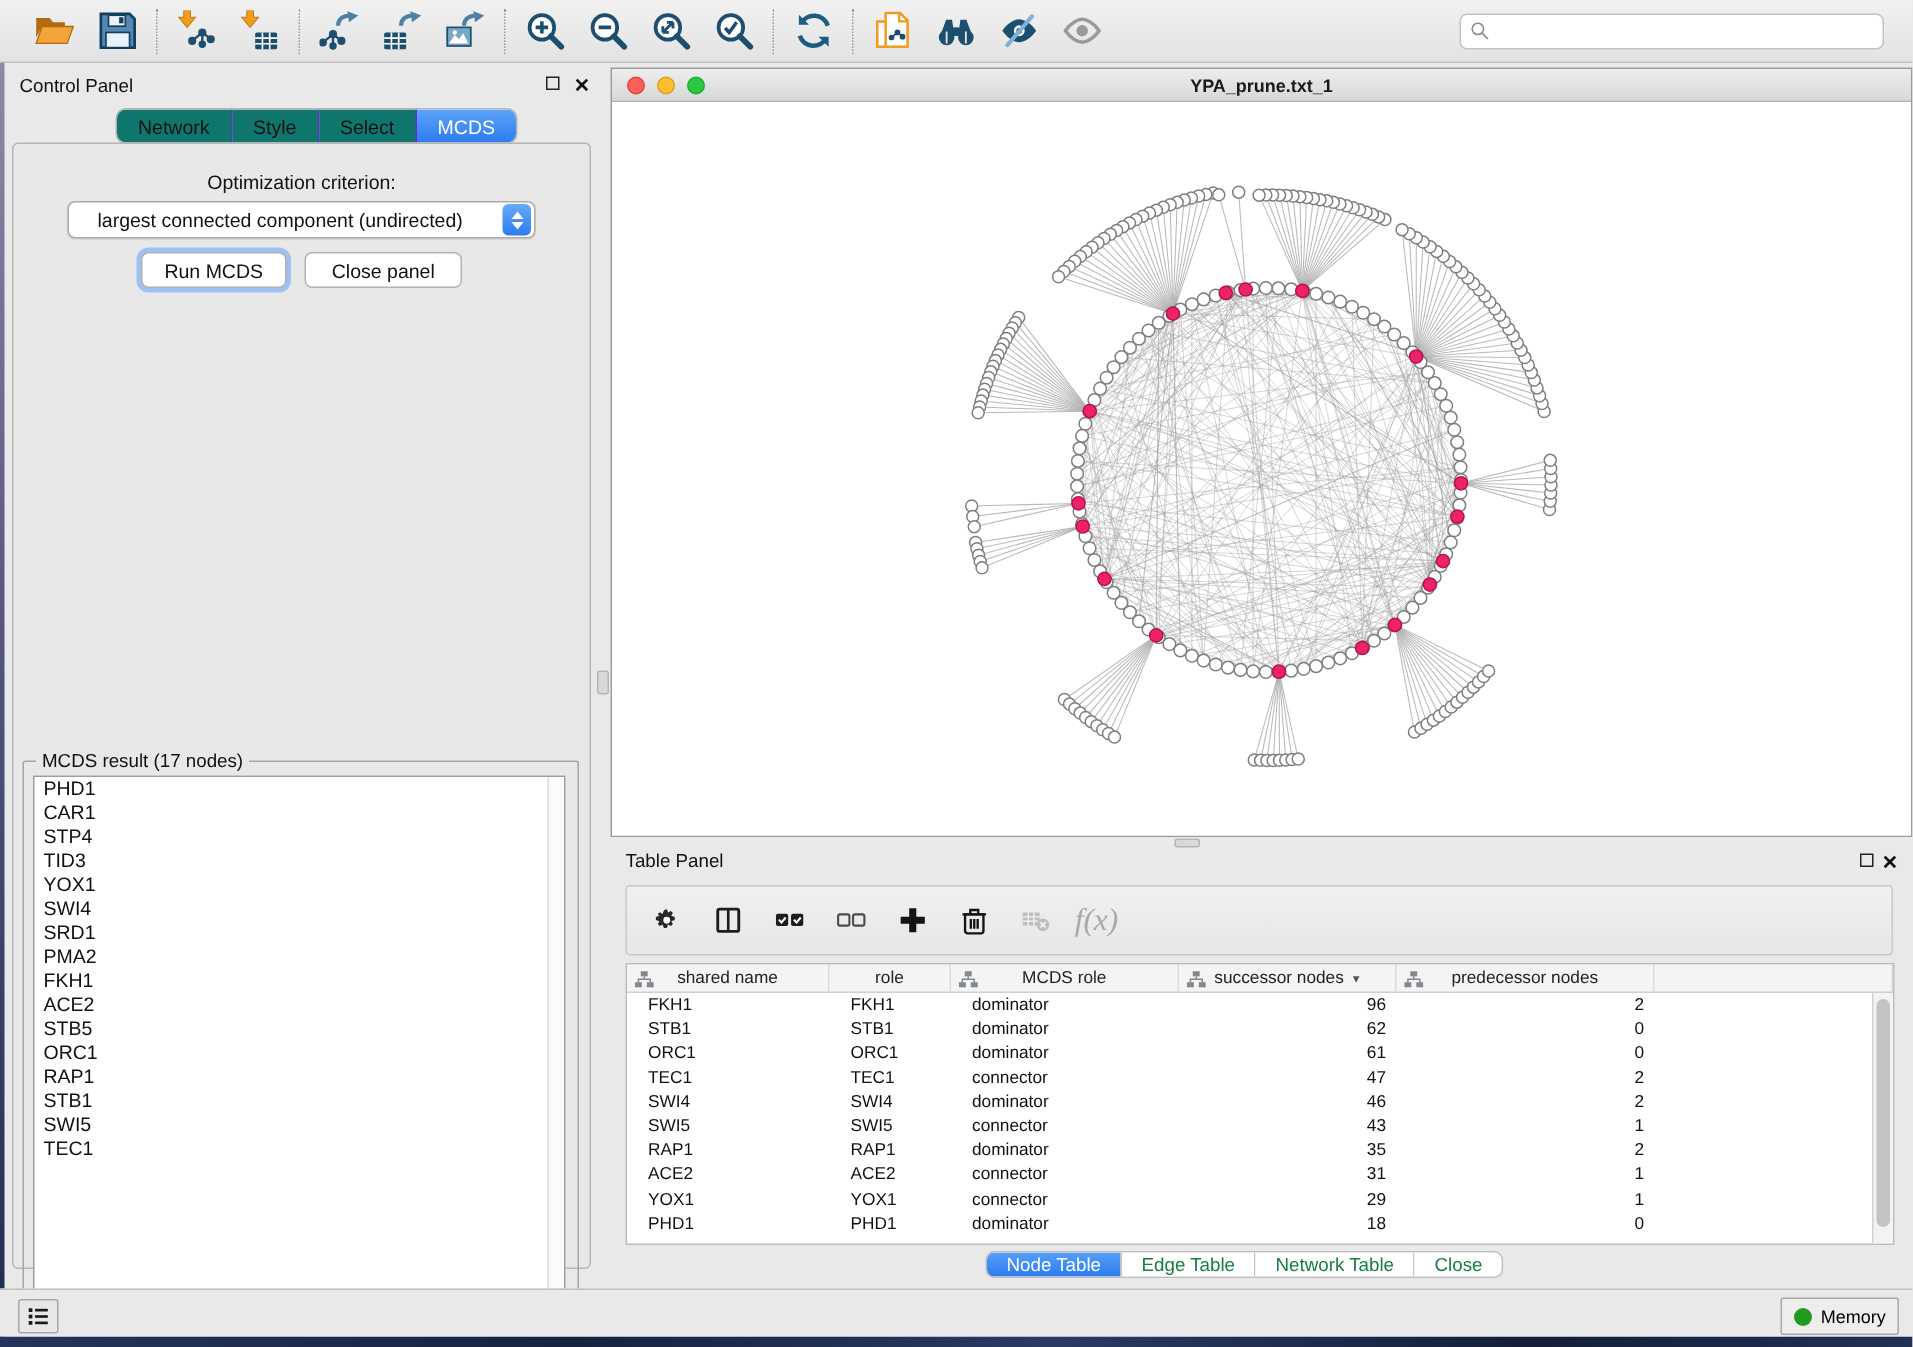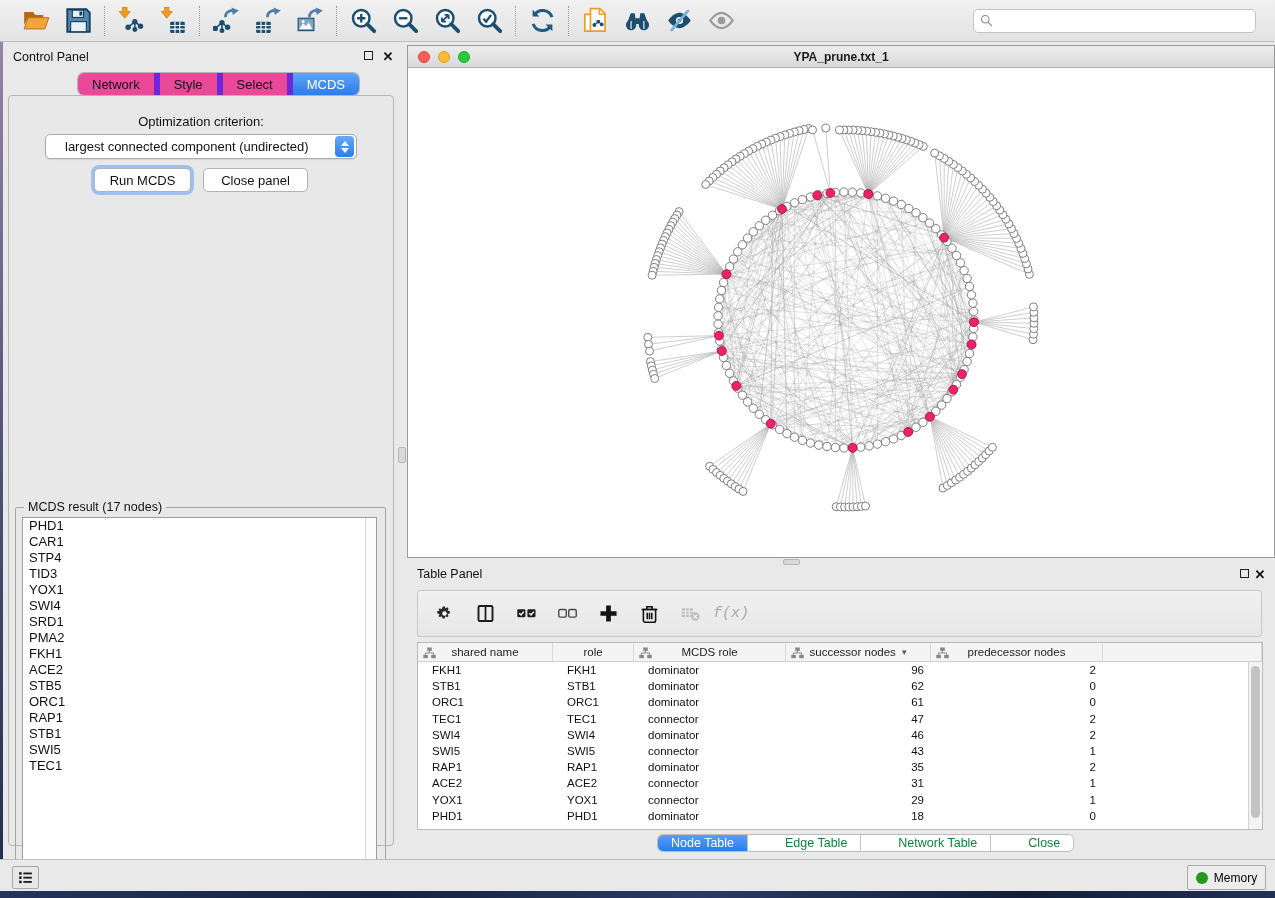--- a/index.html
+++ b/index.html
@@ -27,22 +27,22 @@
 
   
   #control-panel { position:absolute; left:3px; top:42px; width:397px; height:817px; }
   .panel-title { position:absolute; left:10px; top:8px; font-size:12.5px; color:#111; }
   .panel-ctl { position:absolute; top:8px; width:14px; height:13px; cursor:pointer; }
   .float-glyph { display:block; width:9px; height:9px; border:1.5px solid #222; margin:1px auto; }
   .close-glyph { font-size:13px; font-weight:bold; color:#111; line-height:13px; text-align:center; display:block; }
 
   #cp-tabs { position:absolute; left:75px; top:31px; display:flex; height:22px;
     border-radius:6px; box-shadow:0 0 0 1px #b3b3b3; overflow:hidden; background:#fff; }
-  .cp-tab { padding:0 14px; font-size:13px; display:flex; align-items:center; background:#ec4899;
-    border-right:6px solid #6d28d9; cursor:pointer; color:#111; }
+  .cp-tab { padding:0 14px; font-size:13px; display:flex; align-items:center; background:#0f766e;
+    border-right:1px solid #6d28d9; cursor:pointer; color:#111; }
   .cp-tab:last-child { border-right:none; }
   .cp-tab.active { background:linear-gradient(#5da4f8,#2d7cf0); color:#fff; border-right:none; }
 
   #cp-content { position:absolute; left:5px; top:53px; width:386px; height:751px;
     border:1px solid #b5b5b5; border-radius:4px; background:#e8e8e8; }
   #opt-label { position:absolute; left:0; top:18px; width:100%; text-align:center; font-size:13px; color:#111; }
   #criterion-select { position:absolute; left:36px; top:38px; width:312px; height:25px; background:#fff;
     border:1px solid #ababab; border-radius:5px; display:flex; align-items:center; cursor:pointer;
     box-shadow:0 1px 1px rgba(0,0,0,.08); }
   #criterion-select .sel-text { flex:1; font-size:13px; padding-left:19px; color:#111; white-space:nowrap; }
@@ -90,38 +90,38 @@
   #table-panel-title { position:absolute; left:417px; top:567px; font-size:12.5px; color:#111; }
   #tp-float { left:1237px; top:568px; } #tp-close { left:1253px; top:568px; }
   #cp-float { left:358px; } #cp-close { left:378px; }
 
   #table-toolbar { position:absolute; left:417px; top:590px; width:845px; height:47px;
     background:linear-gradient(#f0f0f0,#e7e7e7); border:1px solid #c9c9c9; border-radius:3px;
     display:flex; align-items:center; gap:17px; padding-left:14px; }
   .tt-btn { width:24px; height:24px; display:flex; align-items:center; justify-content:center; cursor:pointer; }
   .tt-btn svg { width:21px; height:21px; }
   .tt-btn.disabled { cursor:default; }
-  #fx-btn { font-family:Liberation Mono, monospace; font-style:italic; font-size:15px; color:#a9a9a9; }
+  #fx-btn { font-family:Liberation Serif, serif; font-style:italic; font-size:21px; color:#a9a9a9; }
 
   #node-table { position:absolute; left:417px; top:642px; width:846px; height:188px;
     background:#fff; border:1px solid #bbb; overflow:hidden; }
   #nt-header { display:flex; height:19px; background:#f4f4f4; border-bottom:1px solid #cfcfcf; }
   .nt-th { position:relative; display:flex; align-items:center; justify-content:center;
     font-size:11.5px; color:#222; border-right:1px solid #d9d9d9; }
   .nt-th .tree-ic { position:absolute; left:5px; top:4px; }
   .nt-th .sort-ic { margin-left:6px; font-size:9px; color:#555; }
   .nt-row { display:flex; height:16.2px; }
   .nt-td { font-size:11.5px; color:#111; line-height:16px; white-space:nowrap; overflow:hidden; }
   .al { padding-left:14px; text-align:left; }
   .ar { padding-right:7px; text-align:right; }
   #nt-scroll { position:absolute; right:0; top:19px; bottom:0; width:14px; background:#f3f3f3; border-left:1px solid #d2d2d2; }
   #nt-thumb { position:absolute; left:2px; top:4px; width:9px; height:152px; background:#c3c3c3; border-radius:5px; }
 
   #table-tabs { position:absolute; left:658px; top:835px; display:flex; height:16px; border-radius:5px;
-    box-shadow:0 0 0 1px #bdbdbd; overflow:hidden; background:#fff;gap:24px; }
+    box-shadow:0 0 0 1px #bdbdbd; overflow:hidden; background:#fff; }
   .table-tab { padding:0 13px; font-size:12.5px; display:flex; align-items:center; background:#fff;
     border-right:1px solid #c4c4c4; cursor:pointer; color:#15803d; }
   .table-tab:last-child { border-right:none; }
   .table-tab.active { background:linear-gradient(#55a0f8,#2c7bef); color:#fff; }
 
   
   #status-bar { position:absolute; left:0; top:859px; width:1275px; height:32px;
     background:#e9e9e9; border-top:1px solid #c0c0c0; }
   #panel-menu-btn { position:absolute; left:12px; top:6px; width:27px; height:23px; background:#e7e7e7;
     border:1px solid #a8a8a8; border-radius:2px; display:flex; align-items:center; justify-content:center; cursor:pointer; }

